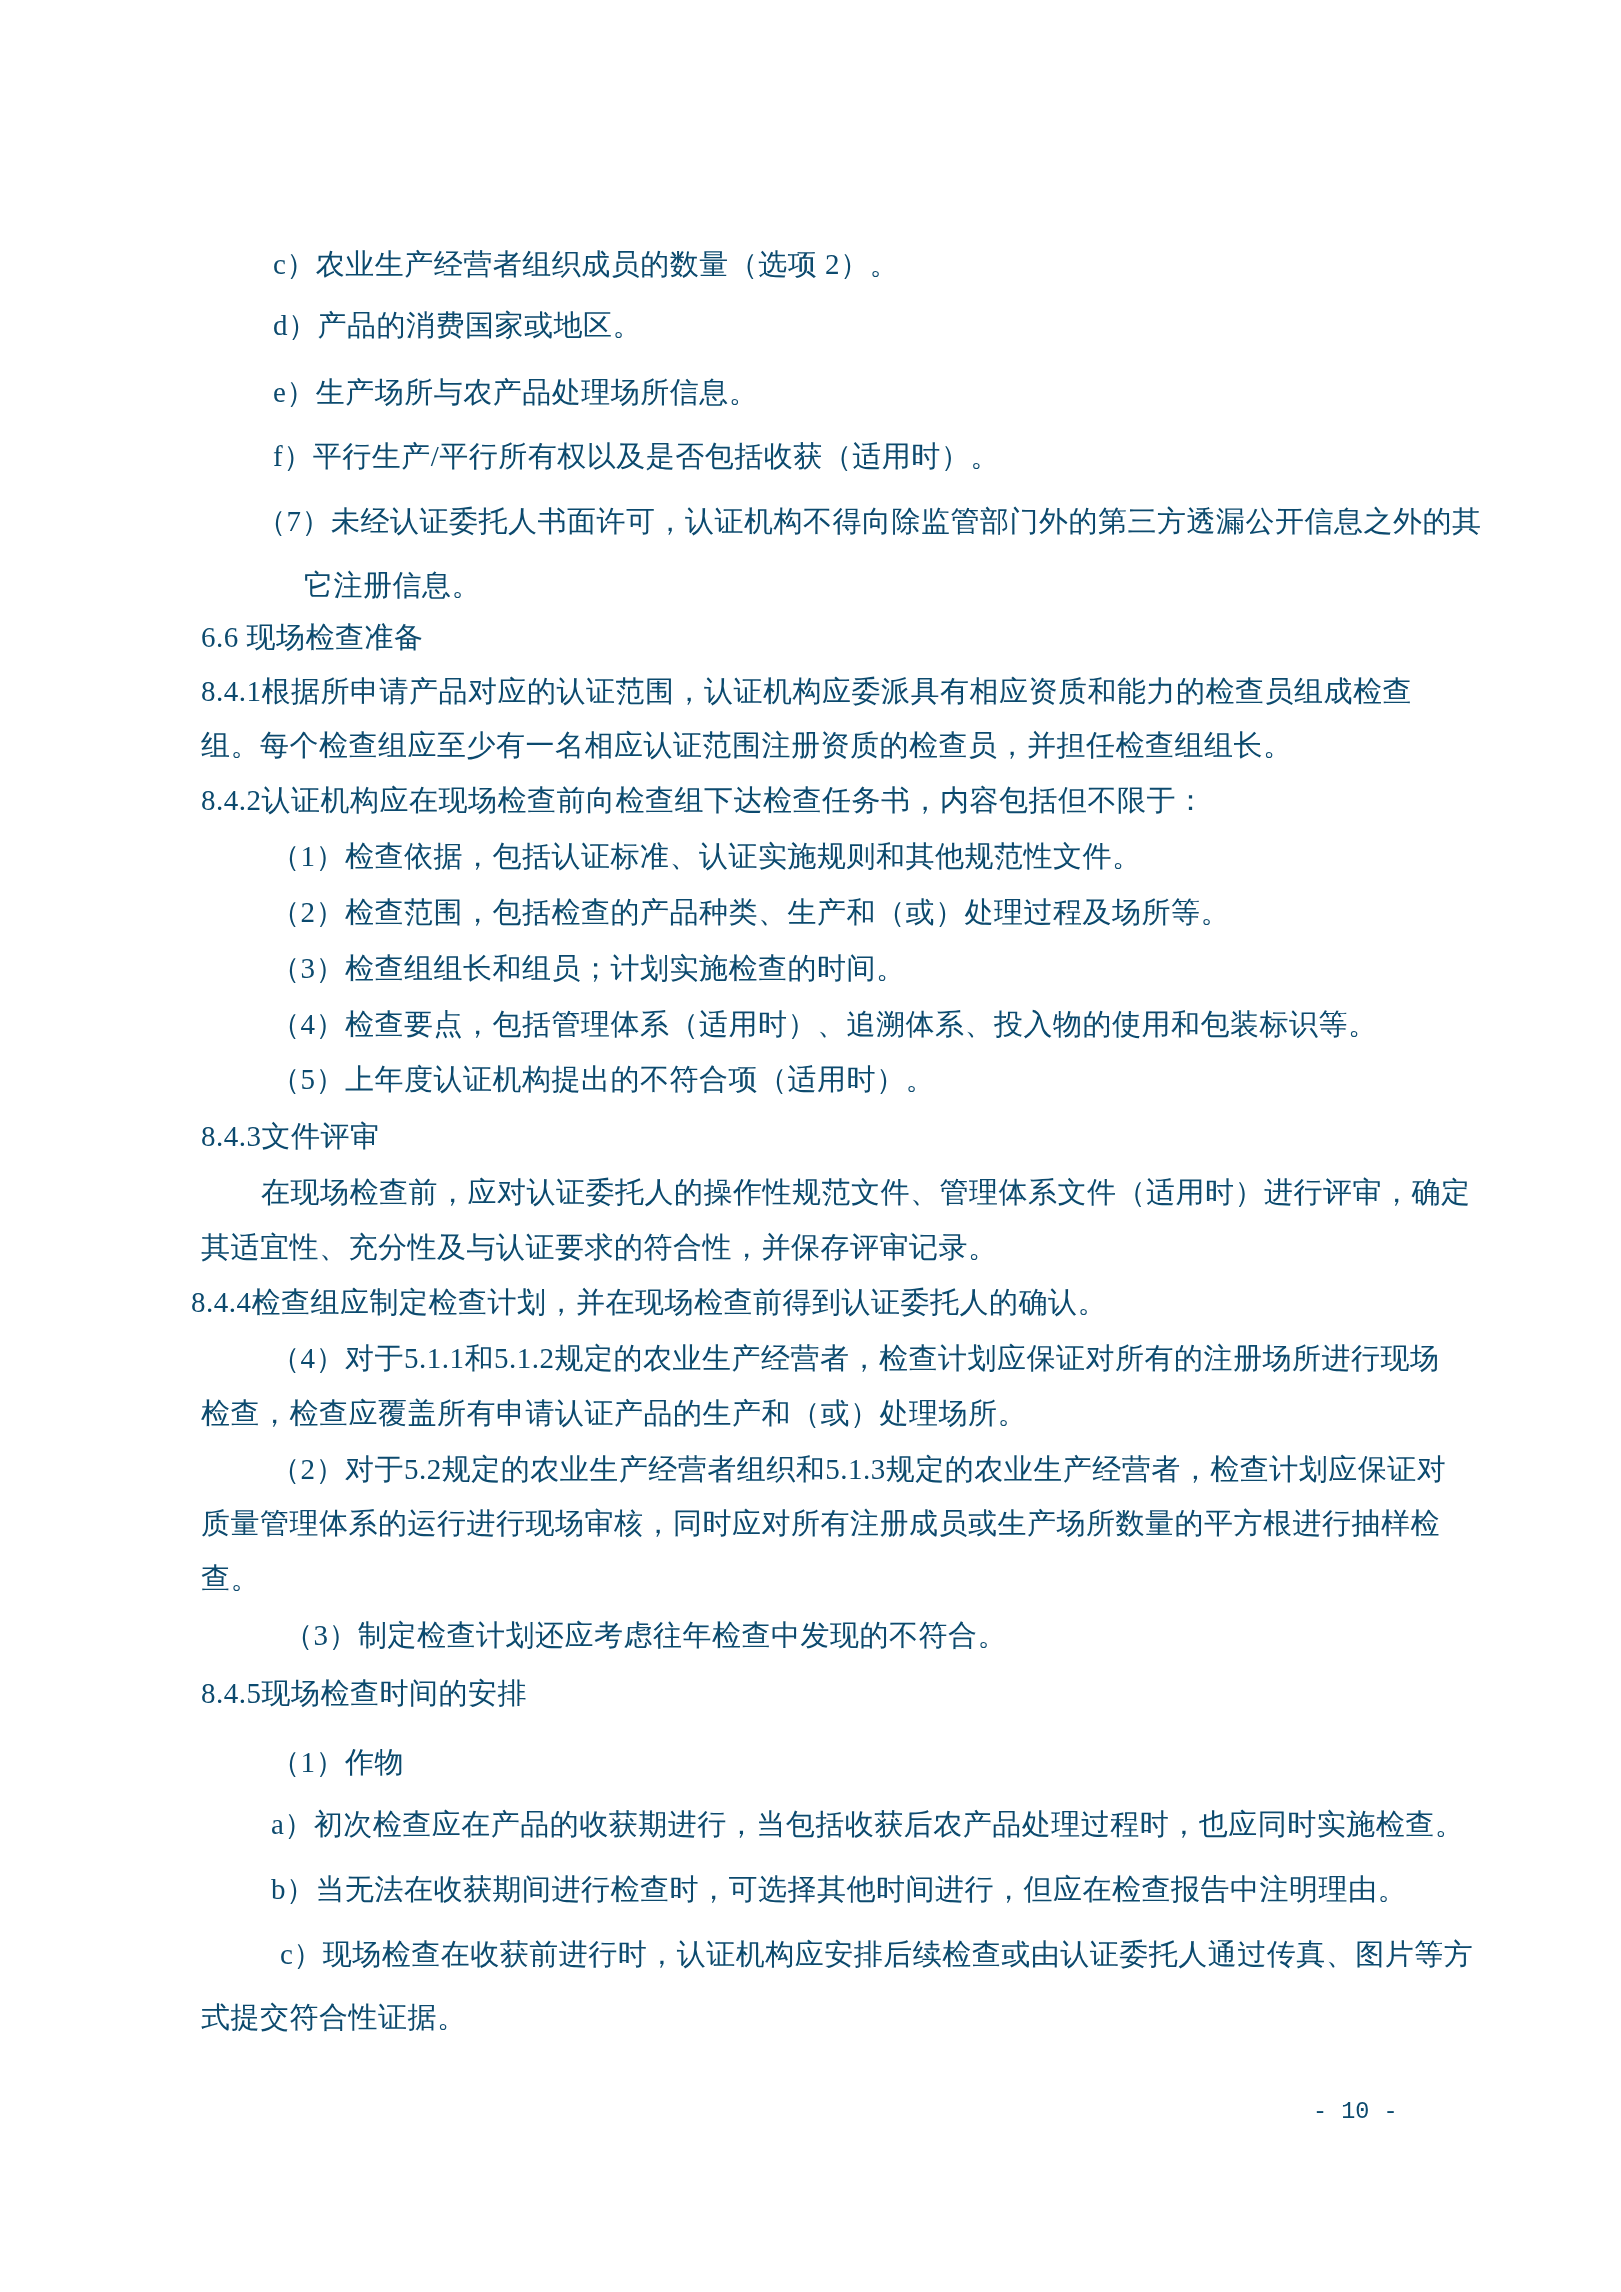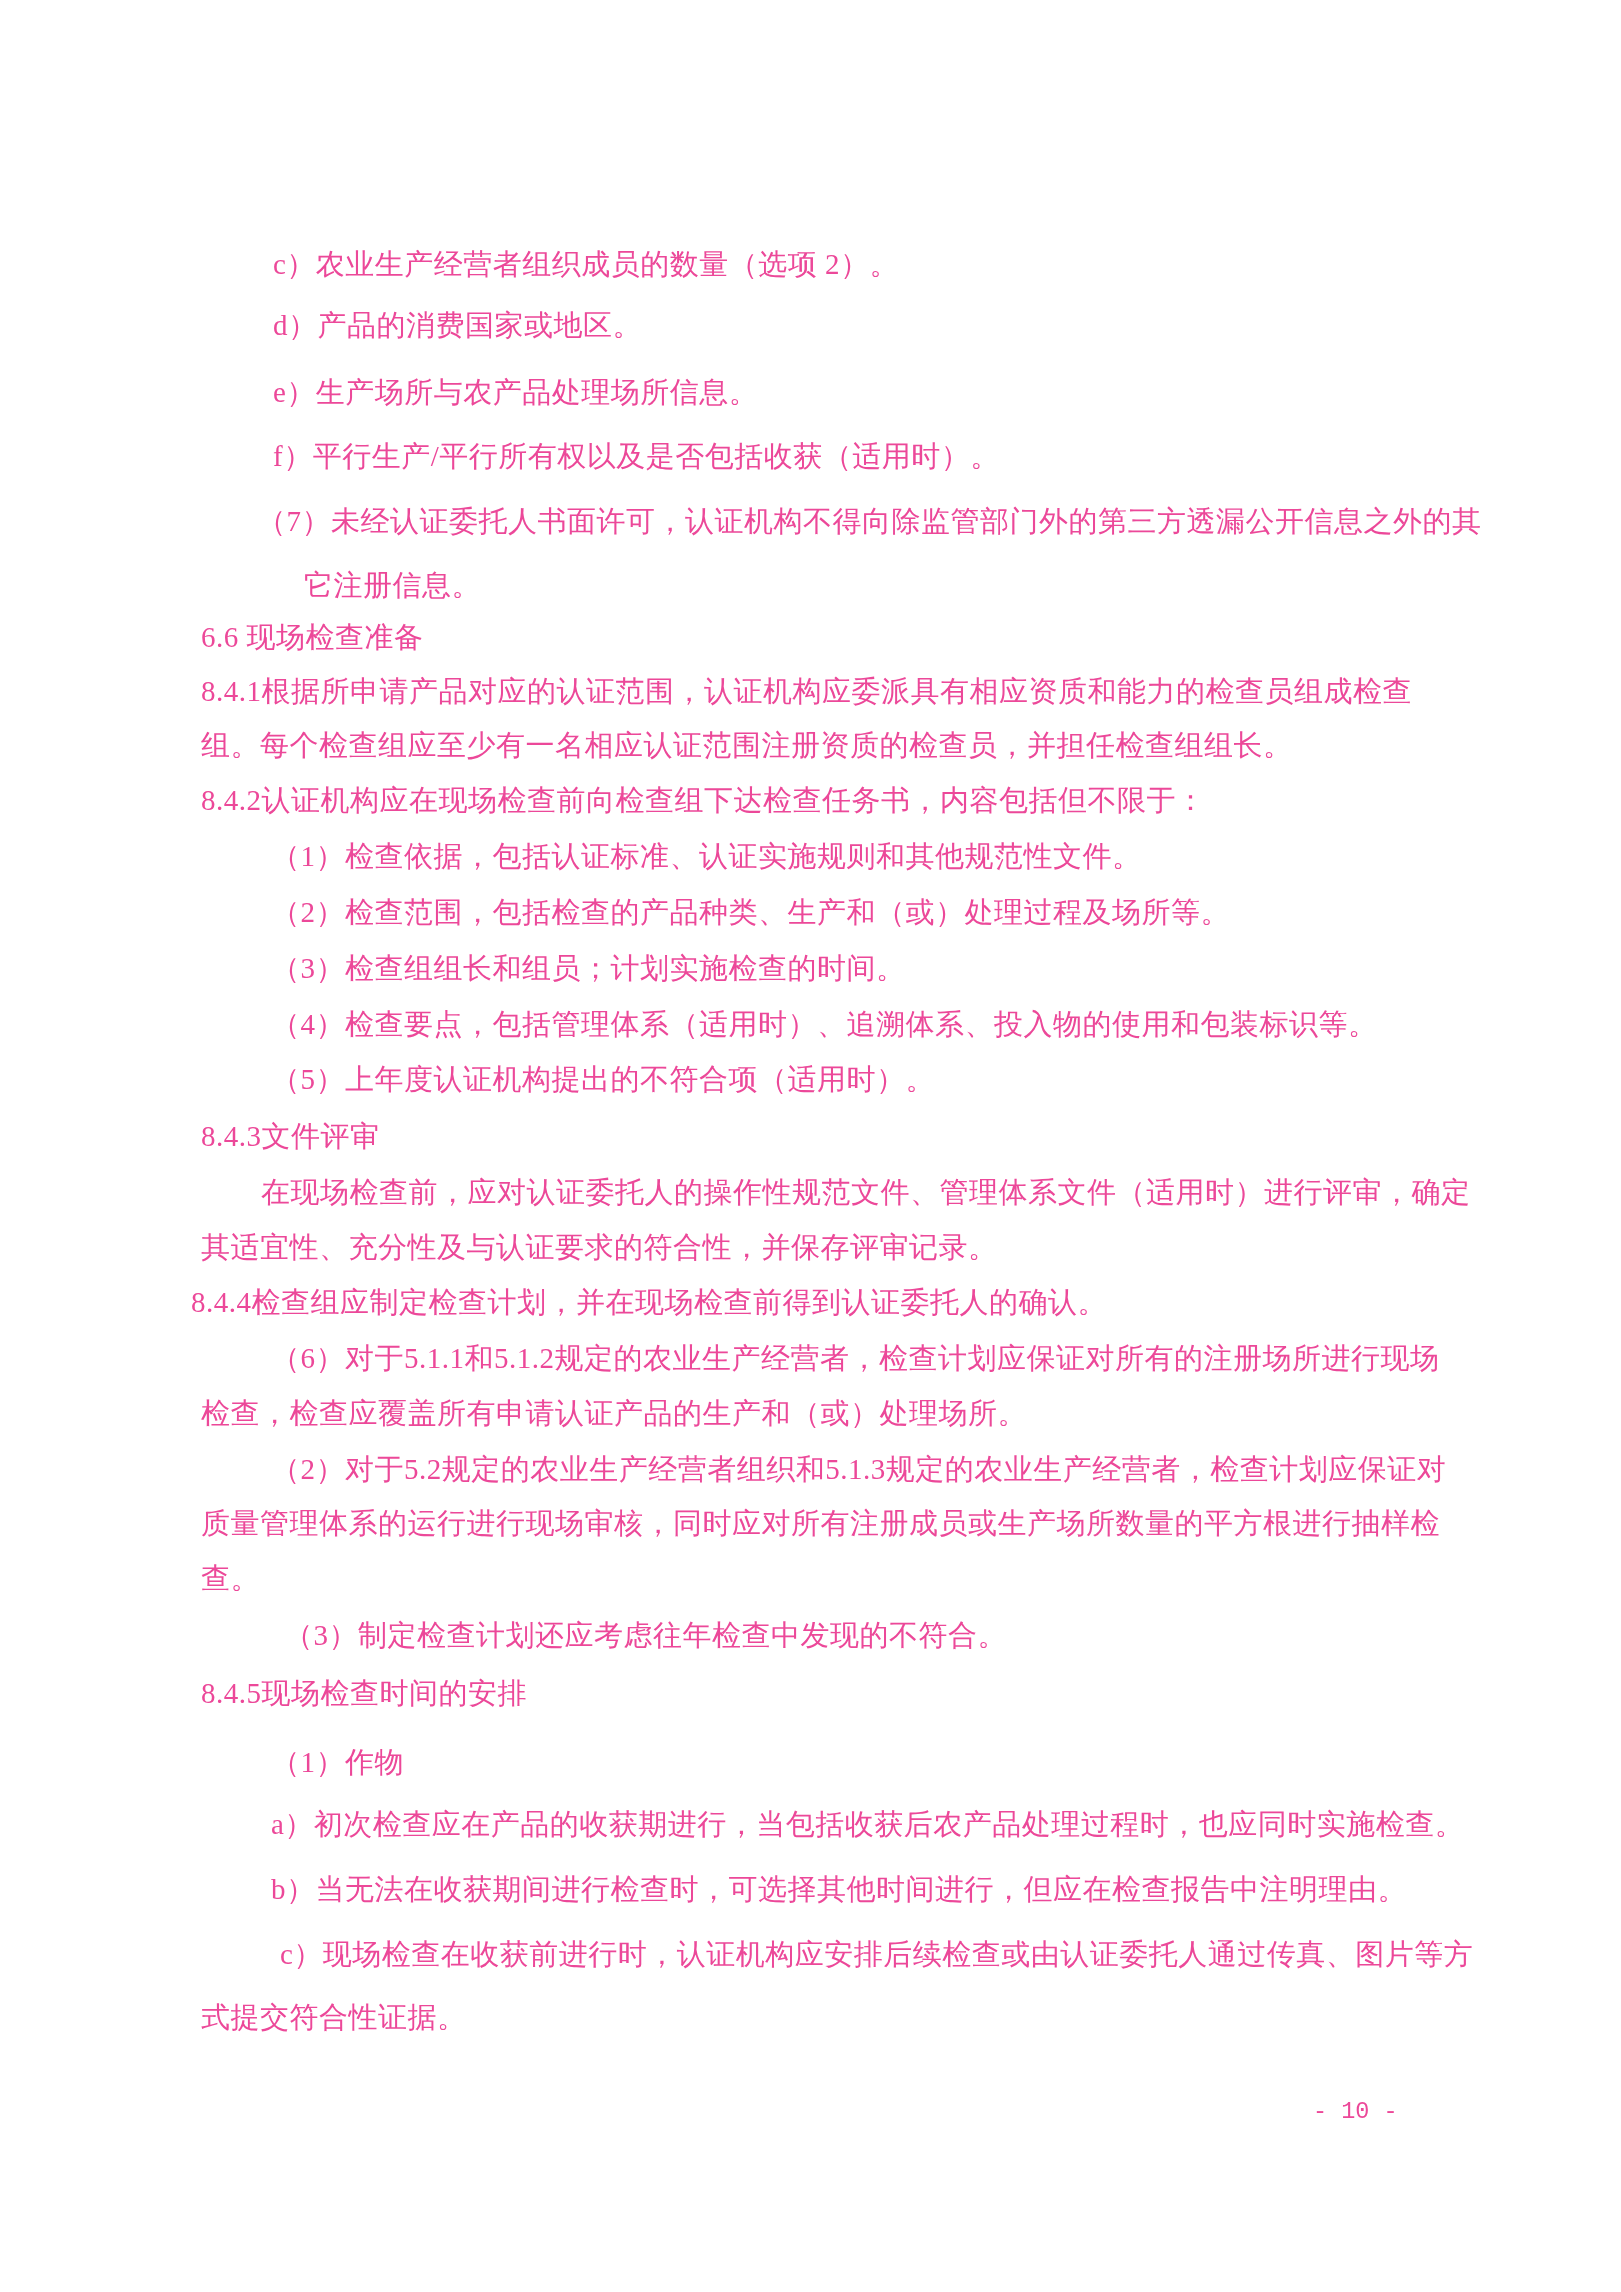--- a/index.html
+++ b/index.html
@@ -7,21 +7,21 @@
     padding: 0;
     background: #ffffff;
   }
   .page {
     position: relative;
     width: 1621px;
     height: 2293px;
     background: #ffffff;
     overflow: hidden;
     font-family: "Liberation Serif", "DejaVu Serif", serif;
-    color: #ec4899;
+    color: #0c4a6e;
   }
   .line {
     position: absolute;
     font-size: 29px;
     line-height: 35px;
     white-space: pre;
     letter-spacing: 0.5px;
   }
   .footer-num {
     position: absolute;
@@ -52,21 +52,21 @@
   <div class="line" style="left:271px; top:895px">（2）检查范围，包括检查的产品种类、生产和（或）处理过程及场所等。</div>
   <div class="line" style="left:271px; top:951px">（3）检查组组长和组员；计划实施检查的时间。</div>
   <div class="line" style="left:271px; top:1007px">（4）检查要点，包括管理体系（适用时）、追溯体系、投入物的使用和包装标识等。</div>
   <div class="line" style="left:271px; top:1062px">（5）上年度认证机构提出的不符合项（适用时）。</div>
 
   <div class="line" style="left:201px; top:1119px">8.4.3文件评审</div>
   <div class="line" style="left:261px; top:1175px">在现场检查前，应对认证委托人的操作性规范文件、管理体系文件（适用时）进行评审，确定</div>
   <div class="line" style="left:201px; top:1230px">其适宜性、充分性及与认证要求的符合性，并保存评审记录。</div>
   <div class="line" style="left:191px; top:1285px">8.4.4检查组应制定检查计划，并在现场检查前得到认证委托人的确认。</div>
 
-  <div class="line" style="left:271px; top:1341px">（6）对于5.1.1和5.1.2规定的农业生产经营者，检查计划应保证对所有的注册场所进行现场</div>
+  <div class="line" style="left:271px; top:1341px">（4）对于5.1.1和5.1.2规定的农业生产经营者，检查计划应保证对所有的注册场所进行现场</div>
   <div class="line" style="left:201px; top:1396px">检查，检查应覆盖所有申请认证产品的生产和（或）处理场所。</div>
   <div class="line" style="left:271px; top:1452px">（2）对于5.2规定的农业生产经营者组织和5.1.3规定的农业生产经营者，检查计划应保证对</div>
   <div class="line" style="left:201px; top:1506px">质量管理体系的运行进行现场审核，同时应对所有注册成员或生产场所数量的平方根进行抽样检</div>
   <div class="line" style="left:201px; top:1561px">查。</div>
   <div class="line" style="left:284px; top:1618px">（3）制定检查计划还应考虑往年检查中发现的不符合。</div>
 
   <div class="line" style="left:201px; top:1676px">8.4.5现场检查时间的安排</div>
   <div class="line" style="left:271px; top:1745px">（1）作物</div>
   <div class="line" style="left:271px; top:1807px">a）初次检查应在产品的收获期进行，当包括收获后农产品处理过程时，也应同时实施检查。</div>
   <div class="line" style="left:271px; top:1872px">b）当无法在收获期间进行检查时，可选择其他时间进行，但应在检查报告中注明理由。</div>

